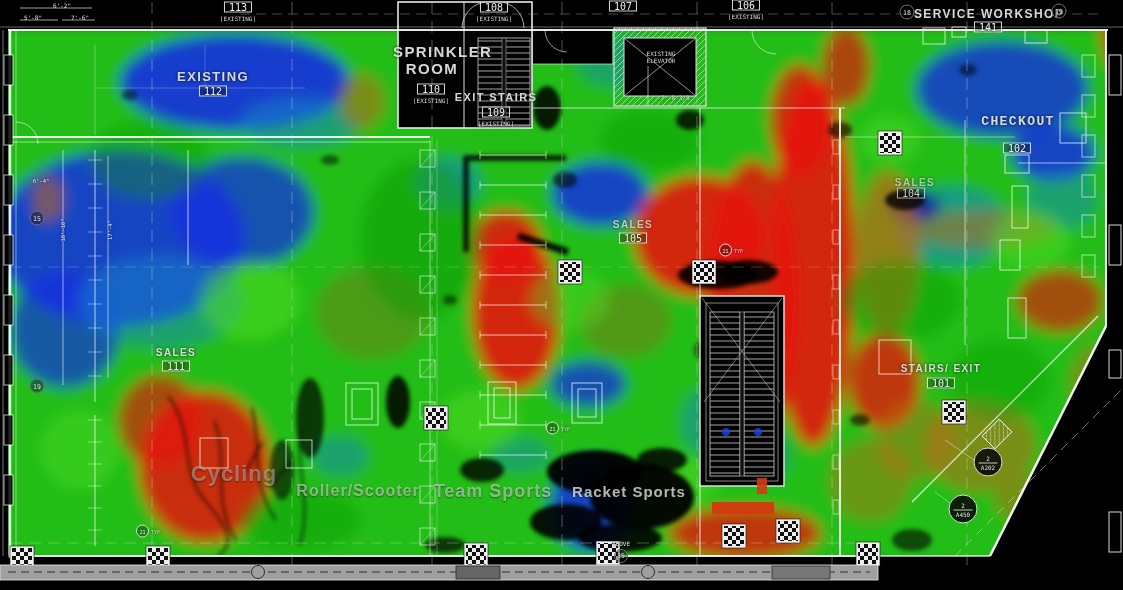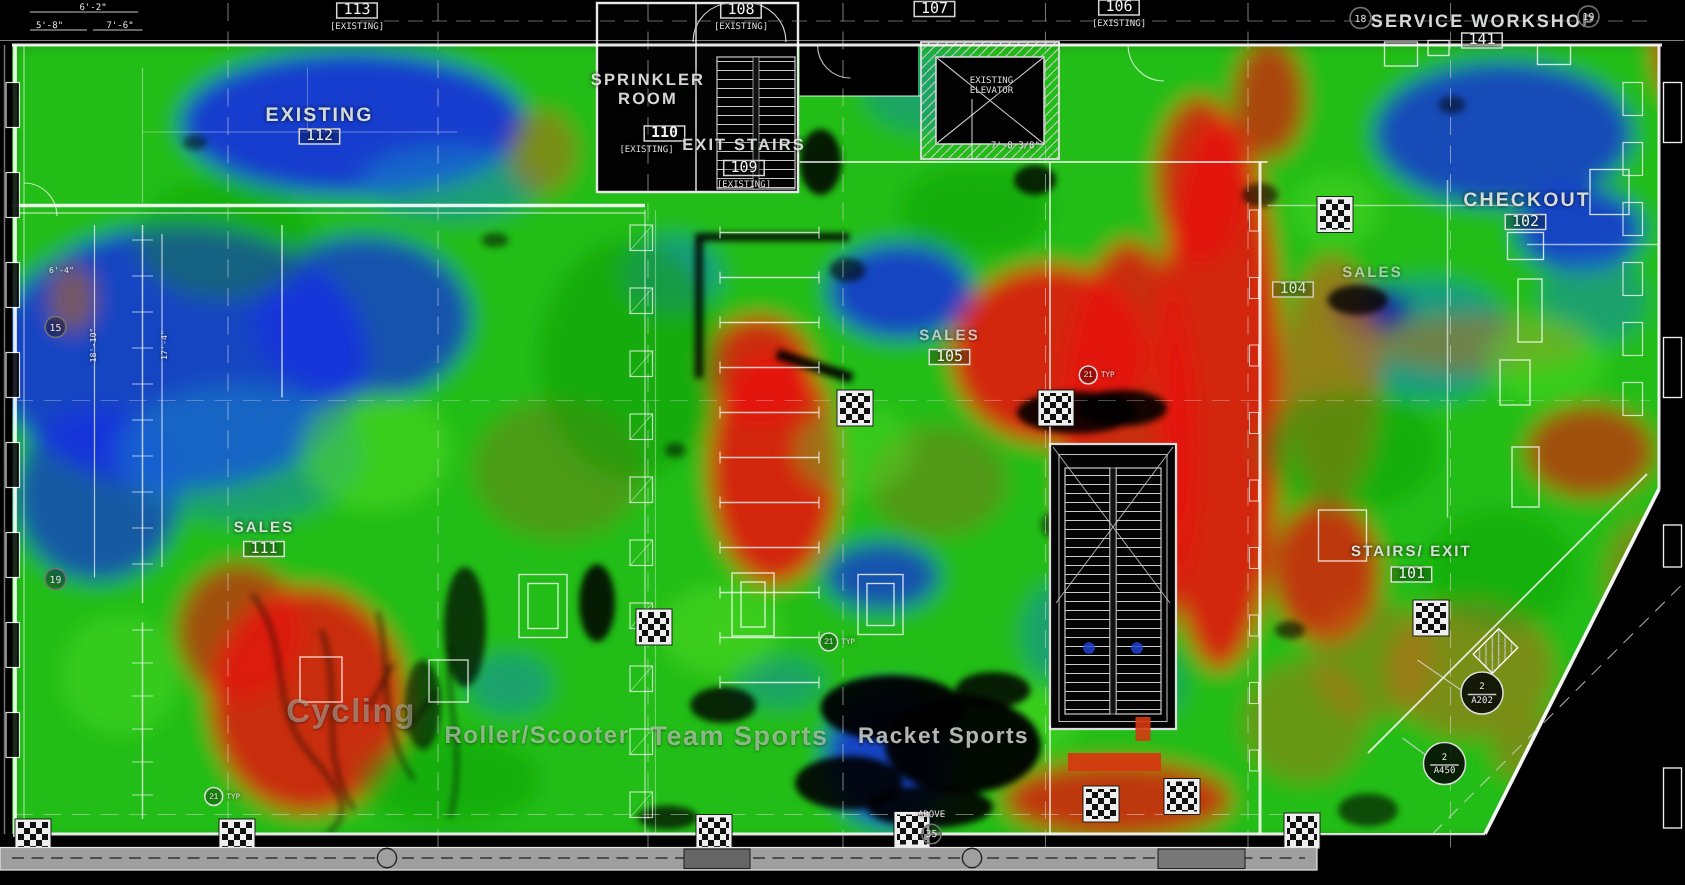--- a/index.html
+++ b/index.html
@@ -406,42 +406,42 @@
         <rect x="456" y="566" width="44" height="13" fill="#666" stroke="#222" stroke-width="0.7"></rect>
         <rect x="772" y="566" width="58" height="13" fill="#777" stroke="#222" stroke-width="0.7"></rect>
         <circle cx="258" cy="572" r="6.5" fill="#9f9f9f" stroke="#222" stroke-width="0.9"></circle>
         <circle cx="648" cy="572" r="6.5" fill="#9f9f9f" stroke="#222" stroke-width="0.9"></circle>
       </g>
     </svg>
 
   <div class="lbl room" style="left:213px;top:76px;font-size:13px;">EXISTING</div>
   <div class="lbl numbox" style="left:213px;top:91px;">112</div>
 
-  <div class="lbl room wrap" style="left:432px;top:60px;font-size:11px;width:78px;">SPRINKLER ROOM</div>
-  <div class="lbl numbox" style="left:443px;top:89px;font-weight:bold;">110</div>
+  <div class="lbl room wrap" style="left:432px;top:60px;font-size:15px;width:78px;">SPRINKLER ROOM</div>
+  <div class="lbl numbox" style="left:431px;top:89px;">110</div>
   <div class="lbl status" style="left:431px;top:100px;">[EXISTING]</div>
 
   <div class="lbl room" style="left:496px;top:97px;font-size:11px;">EXIT STAIRS</div>
   <div class="lbl numbox" style="left:496px;top:112px;">109</div>
   <div class="lbl status" style="left:496px;top:123px;">[EXISTING]</div>
 
   <div class="lbl room" style="left:989px;top:14px;font-size:12px;text-align:center;">SERVICE WORKSHOP</div>
   <div class="lbl numbox" style="left:988px;top:27px;">141</div>
 
-  <div class="lbl room" style="left:1018px;top:133px;font-size:13px;">CHECKOUT</div>
+  <div class="lbl room" style="left:1018px;top:121px;font-size:13px;font-family:Liberation Mono, monospace;">CHECKOUT</div>
   <div class="lbl numbox" style="left:1017px;top:148px;">102</div>
 
   <div class="lbl room" style="left:176px;top:352px;font-size:10px;">SALES</div>
   <div class="lbl numbox" style="left:176px;top:366px;">111</div>
 
   <div class="lbl room" style="left:633px;top:224px;font-size:10px;opacity:.8;">SALES</div>
   <div class="lbl numbox" style="left:633px;top:238px;">105</div>
 
   <div class="lbl room" style="left:915px;top:182px;font-size:10px;opacity:.7;">SALES</div>
-  <div class="lbl numbox" style="left:862px;top:193px;opacity:.8;">104</div>
+  <div class="lbl numbox" style="left:911px;top:193px;opacity:.8;">104</div>
 
   <div class="lbl room" style="left:941px;top:368px;font-size:10px;">STAIRS/ EXIT</div>
   <div class="lbl numbox" style="left:941px;top:383px;">101</div>
 
   <div class="lbl status wrap" style="left:661px;top:58px;width:48px;">EXISTING ELEVATOR</div>
 
   <div class="lbl dept" style="left:234px;top:474px;font-size:22px;color:rgba(206,198,188,.5);">Cycling</div>
   <div class="lbl dept" style="left:358px;top:491px;font-size:16px;">Roller/Scooter</div>
   <div class="lbl dept" style="left:493px;top:491px;font-size:18px;">Team Sports</div>
   <div class="lbl dept" style="left:629px;top:491px;font-size:15px;color:rgba(222,226,220,.8);">Racket Sports</div>

